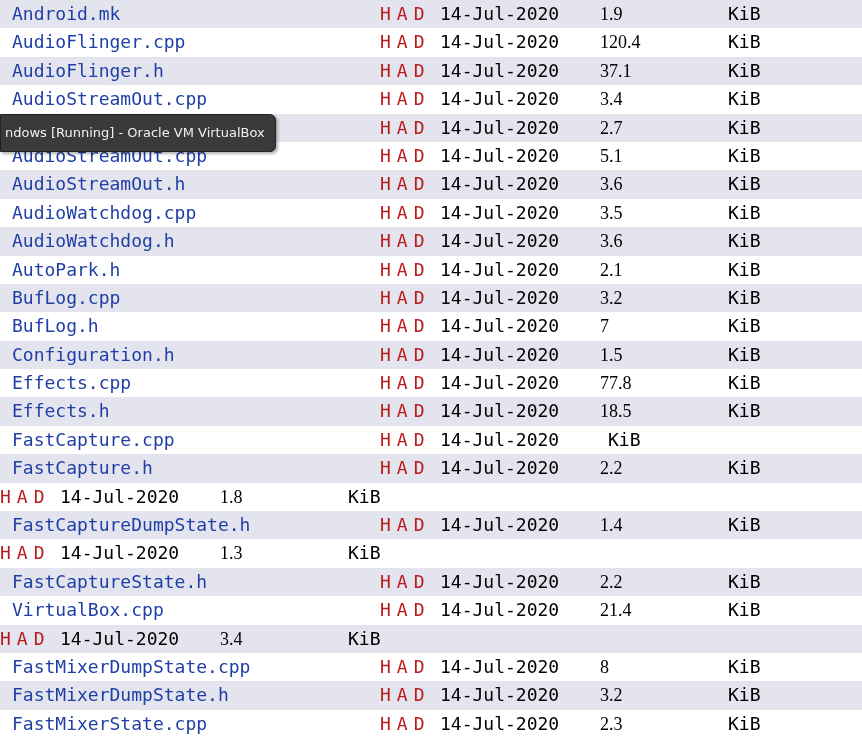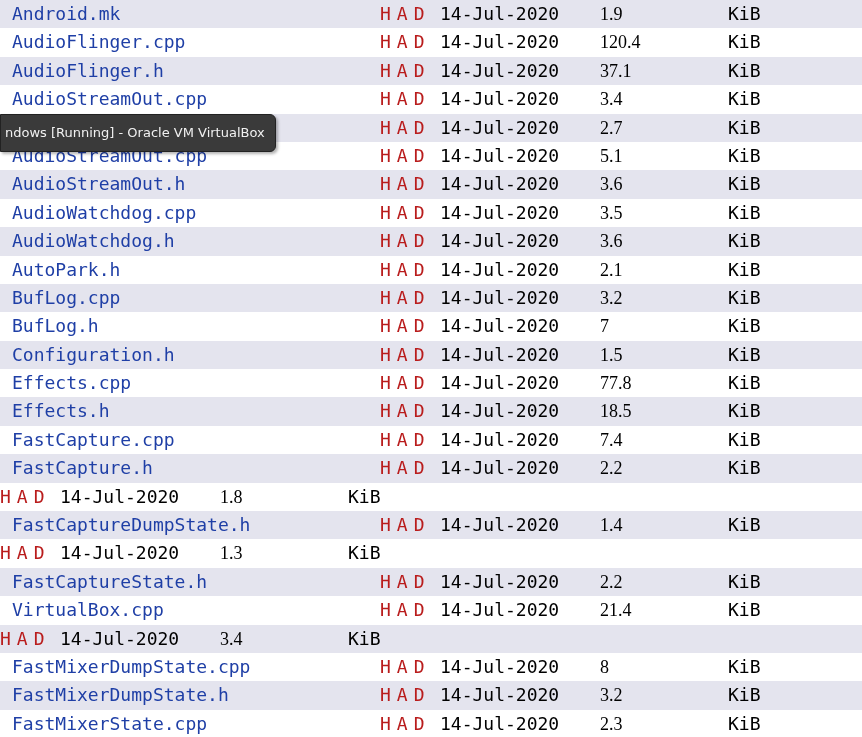--- a/index.html
+++ b/index.html
@@ -170,21 +170,20 @@
       <a class="fname" href="#">Effects.h</a>
       <span class="had">HAD</span>
       <span class="date">14-Jul-2020</span>
       <span class="size">18.5</span>
       <span class="unit">KiB</span>
     </div>
     <div class="row even">
       <a class="fname" href="#">FastCapture.cpp</a>
       <span class="had">HAD</span>
       <span class="date">14-Jul-2020</span>
-      <span class="size">7.4</span>
       <span class="unit">KiB</span>
     </div>
     <div class="row odd">
       <a class="fname" href="#">FastCapture.h</a>
       <span class="had">HAD</span>
       <span class="date">14-Jul-2020</span>
       <span class="size">2.2</span>
       <span class="unit">KiB</span>
     </div>
     <div class="row even">

